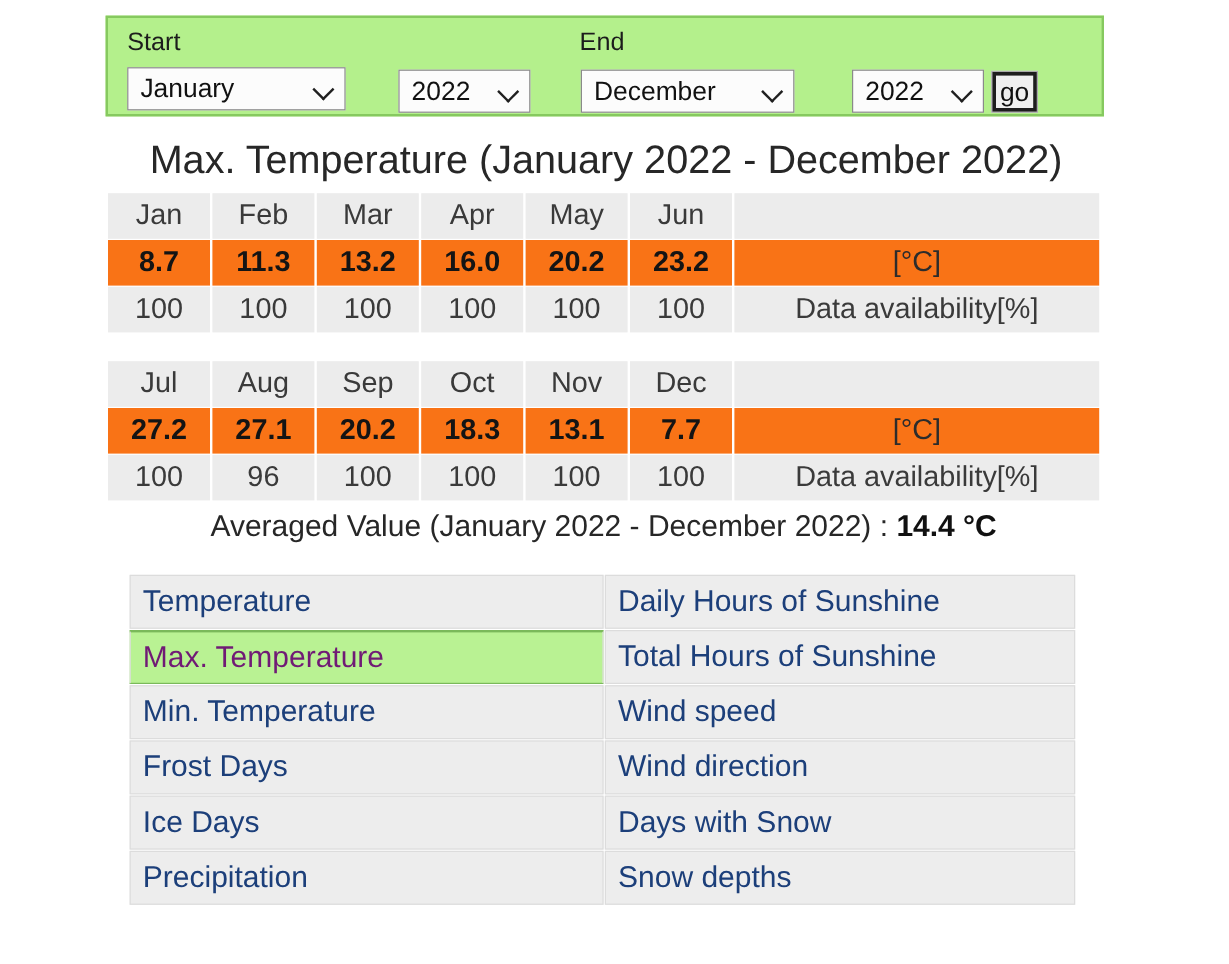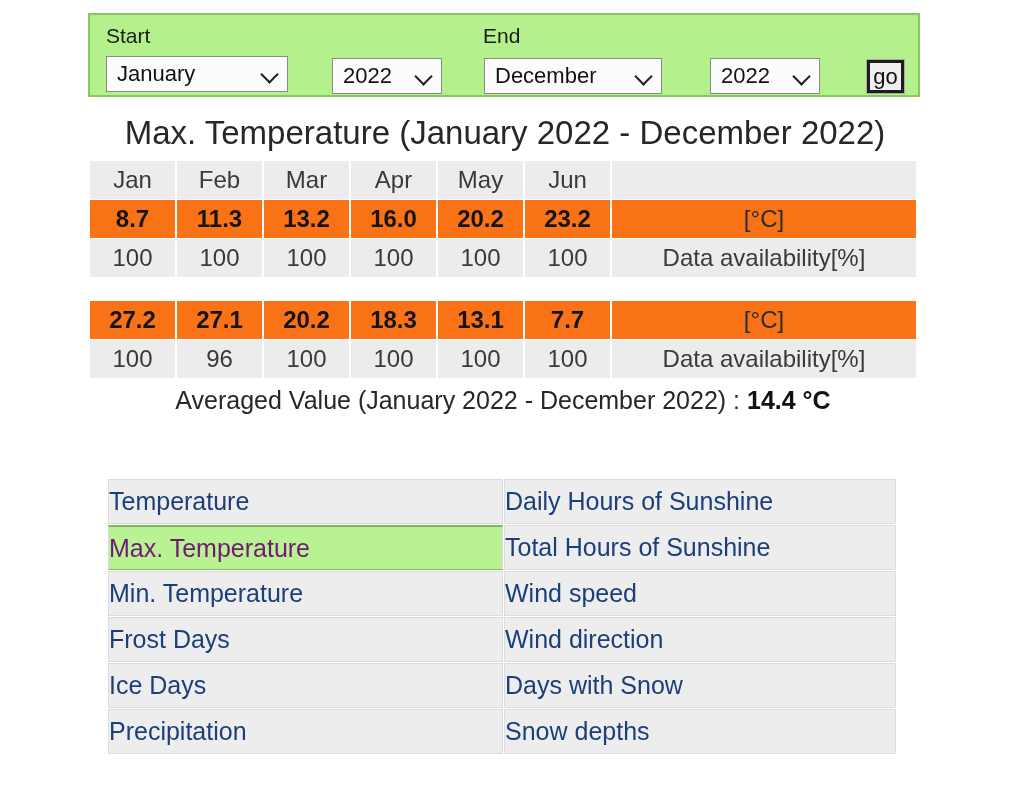--- a/index.html
+++ b/index.html
@@ -72,21 +72,21 @@
     transform: rotate(45deg);
   }
 
   .sel-start-month { left: 16px;  top: 41px; width: 182px; }
   .sel-start-year  { left: 242px; top: 43px; width: 110px; }
   .sel-end-month   { left: 394px; top: 43px; width: 178px; }
   .sel-end-year    { left: 620px; top: 43px; width: 110px; }
 
   .go-btn {
     position: absolute;
-    left: 776px;
+    left: 736px;
     top: 44px;
     width: 39px;
     height: 35px;
     box-sizing: border-box;
     background: #efefef;
     border: 1px solid #a9a9a9;
     outline: 3px solid #1d1d1d;
     outline-offset: -4px;
     font-family: "Liberation Sans", sans-serif;
     font-size: 22px;
@@ -171,20 +171,21 @@
   .links.right { left: 504px;  width: 392px; }
 
   .link-row {
     box-sizing: border-box;
     height: 45px;
     background: #ededed;
     border: 1px solid #dcdcdc;
     margin-bottom: 1px;
     display: flex;
     align-items: center;
+    padding-left: 10px;
     font-size: 25px;
     color: #1c3f7a;
     cursor: pointer;
     white-space: nowrap;
   }
   .link-row.active {
     background: #b9f293;
     color: #701a75;
     border-top: 2px solid #7ab95a;
     border-bottom: 1px solid #7ab95a;
@@ -272,20 +273,29 @@
   <colgroup>
     <col class="mcol">
       <col class="mcol">
       <col class="mcol">
       <col class="mcol">
       <col class="mcol">
       <col class="mcol">
       <col>
   </colgroup>
   <tbody>
+    <tr class="row-months">
+      <td>Jul</td>
+      <td>Aug</td>
+      <td>Sep</td>
+      <td>Oct</td>
+      <td>Nov</td>
+      <td>Dec</td>
+      <td class="blank-cell"></td>
+    </tr>
     <tr class="row-values">
       <td>27.2</td>
       <td>27.1</td>
       <td>20.2</td>
       <td>18.3</td>
       <td>13.1</td>
       <td>7.7</td>
       <td class="unit-cell">[°C]</td>
     </tr>
     <tr class="row-avail">

